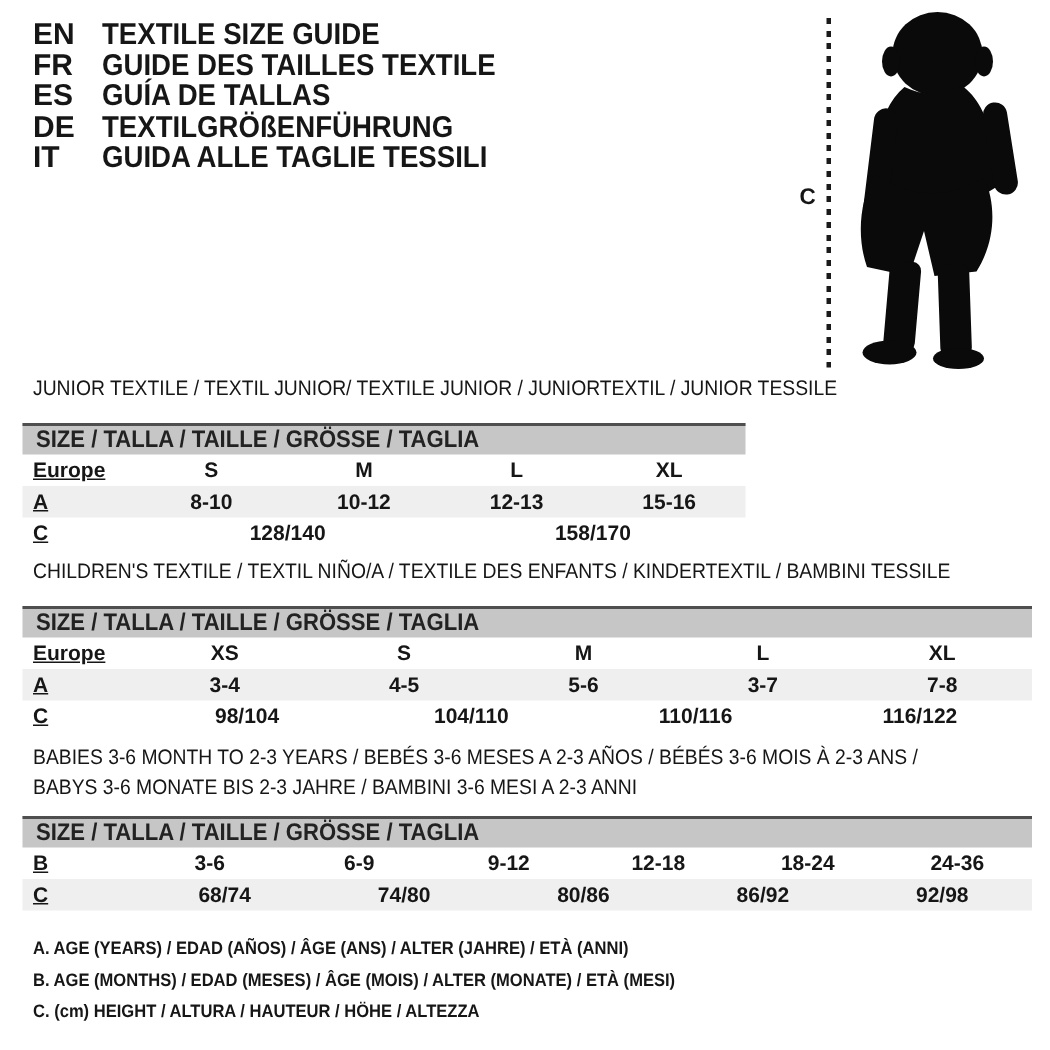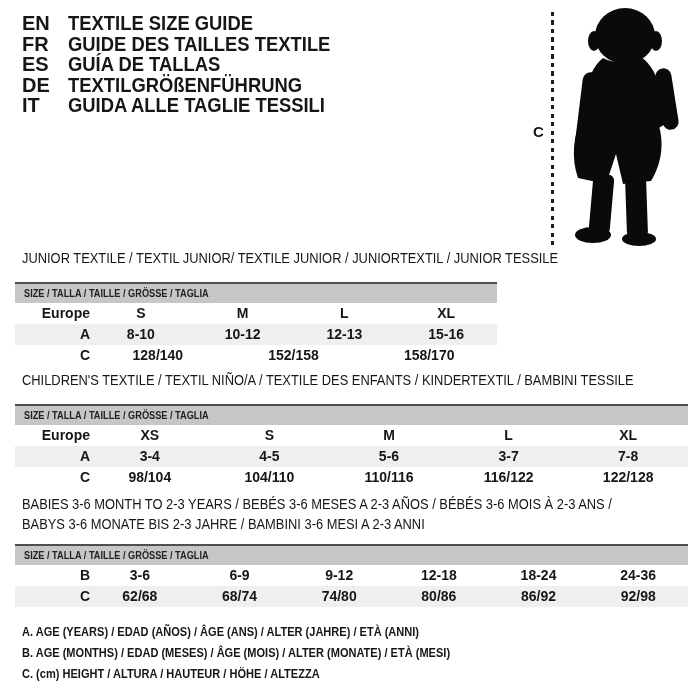--- a/index.html
+++ b/index.html
@@ -34,26 +34,26 @@
   .sec1 { top: 250px; width: 482px; }
   .sec2 { top: 372px; width: 673px; }
   .sec3 { top: 494px; width: 673px; }
   .sec-title { font-weight: 400; font-size: 14px; line-height: 17px; padding-left: 7px; margin-bottom: 15px; }
   .sec3 .sec-title { line-height: 20px; margin-bottom: 10px; }
 
   .tbl-head {
     background: var(--table_header_bg, #c6c6c6);
     border-top: 2px solid #4f4f4f;
     height: 21px; display: flex; align-items: center;
-    padding-left: 9px; font-weight: 700; font-size: 10px; color: #222;
+    padding-left: 9px; font-weight: 700; font-size: 16px; color: #222;
   }
   .tbl-row { display: flex; height: 21px; line-height: 21px; font-weight: 700; font-size: 14px; }
   .tbl-row.shaded { background: var(--row_alt_bg, #efefef); }
   .cell { flex: 1; text-align: center; }
-  .cell.label { flex: 0 0 75px; text-align: right; padding-left: 7px; }
+  .cell.label { flex: 0 0 75px; text-align: left; padding-left: 7px; text-decoration: underline; }
 
   
   .footnotes { position: absolute; left: 22px; top: 622px; font-weight: 700; font-size: 12px; line-height: 21px; }
 </style>
 </head>
 <body>
 
 <div class="page">
 
   <div class="lang-list">
@@ -115,21 +115,20 @@
       <div class="tbl-row shaded">
         <span class="cell label">A</span>
         <span class="cell">8-10</span>
         <span class="cell">10-12</span>
         <span class="cell">12-13</span>
         <span class="cell">15-16</span>
       </div>
       <div class="tbl-row">
         <span class="cell label">C</span>
         <span class="cell">128/140</span>
-        <span class="cell">152/158</span>
         <span class="cell">158/170</span>
       </div>
     </div>
   </section>
 
   <section class="sec sec2">
     <div class="sec-title">
       <span class="condensed">CHILDREN'S TEXTILE / TEXTIL NIÑO/A / TEXTILE DES ENFANTS / KINDERTEXTIL / BAMBINI TESSILE</span>
     </div>
     <div class="tbl">
@@ -151,21 +150,20 @@
         <span class="cell">5-6</span>
         <span class="cell">3-7</span>
         <span class="cell">7-8</span>
       </div>
       <div class="tbl-row">
         <span class="cell label">C</span>
         <span class="cell">98/104</span>
         <span class="cell">104/110</span>
         <span class="cell">110/116</span>
         <span class="cell">116/122</span>
-        <span class="cell">122/128</span>
       </div>
     </div>
   </section>
 
   <section class="sec sec3">
     <div class="sec-title">
       <span class="condensed">BABIES 3-6 MONTH TO 2-3 YEARS / BEBÉS 3-6 MESES A 2-3 AÑOS / BÉBÉS 3-6 MOIS À 2-3 ANS /</span><br>
       <span class="condensed">BABYS 3-6 MONATE BIS 2-3 JAHRE / BAMBINI 3-6 MESI A 2-3 ANNI</span>
     </div>
     <div class="tbl">
@@ -176,21 +174,20 @@
         <span class="cell label">B</span>
         <span class="cell">3-6</span>
         <span class="cell">6-9</span>
         <span class="cell">9-12</span>
         <span class="cell">12-18</span>
         <span class="cell">18-24</span>
         <span class="cell">24-36</span>
       </div>
       <div class="tbl-row shaded">
         <span class="cell label">C</span>
-        <span class="cell">62/68</span>
         <span class="cell">68/74</span>
         <span class="cell">74/80</span>
         <span class="cell">80/86</span>
         <span class="cell">86/92</span>
         <span class="cell">92/98</span>
       </div>
     </div>
   </section>
 
   <div class="footnotes">

